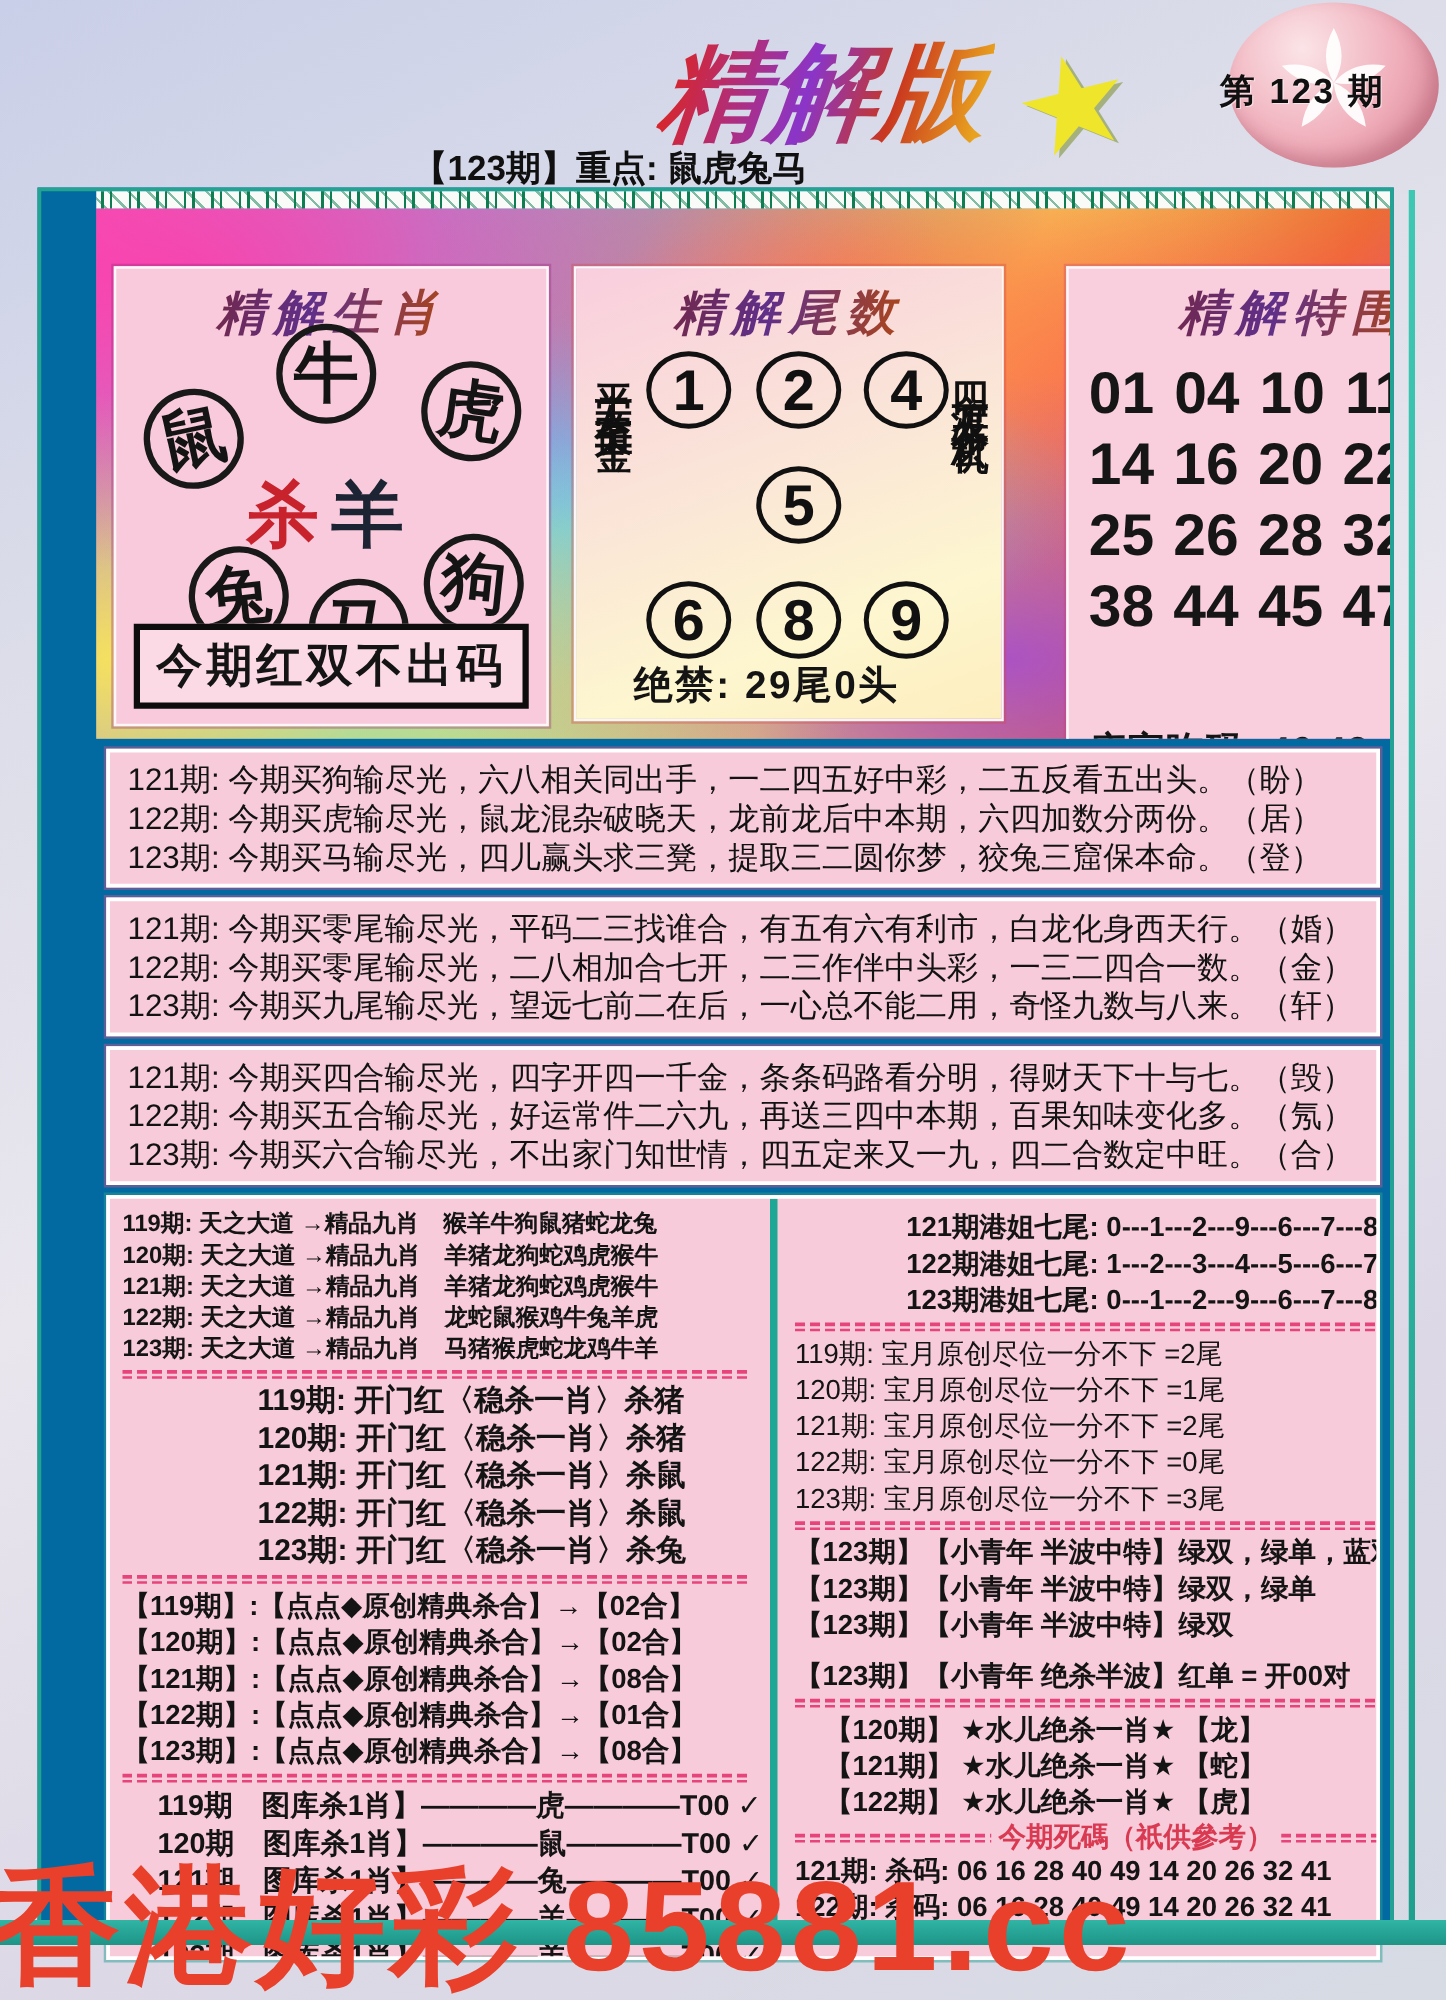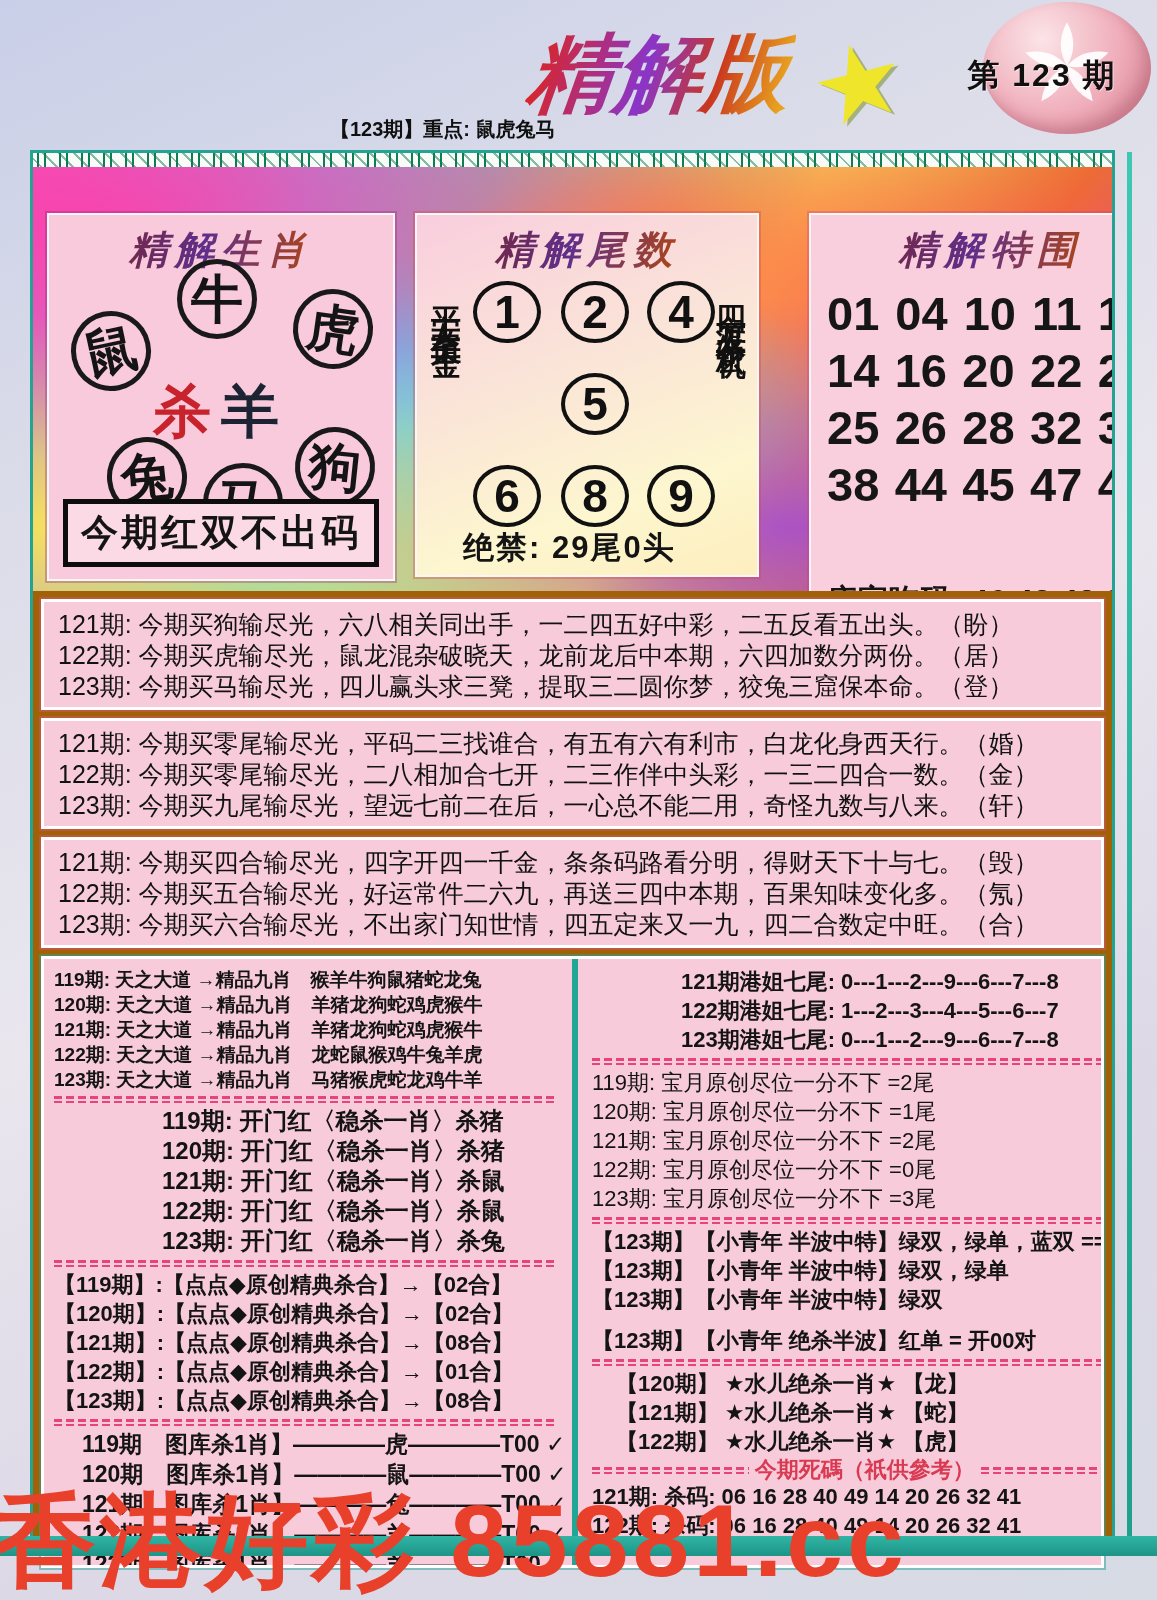--- a/index.html
+++ b/index.html
@@ -23,34 +23,34 @@
     transform:rotate(-14deg);
   }
   .hk-badge{
     position:absolute; left:983px; top:2px; width:168px; height:132px; border-radius:50%;
     background:radial-gradient(circle at 35% 28%,#fbe4e7,#efacb9 55%,#de909f 80%,#d08093);
     box-shadow:inset -6px -8px 14px rgba(170,90,110,.45);
     display:flex; align-items:center; justify-content:center;
   }
   .issue-badge{
     position:absolute; left:928px; top:54px; width:228px; z-index:4;
-    font-size:32px; font-weight:900; color:#101010; text-align:center; letter-spacing:2px;
+    font-size:28px; font-weight:900; color:#101010; text-align:center; letter-spacing:2px;
     text-shadow:1px 1px 0 rgba(255,255,255,.5);
   }
   .highlight{
-    position:absolute; left:330px; top:116px; font-size:20px; font-weight:700; color:#101010; z-index:3;
+    position:absolute; left:330px; top:116px; font-size:28px; font-weight:700; color:#101010; z-index:3;
   }
   
   .right-teal-line{
     position:absolute; left:1127px; top:152px; width:5px; height:1392px; z-index:1;
     background:linear-gradient(180deg,#3ec8b4,#1f9f8e);
   }
   .frame{
     position:absolute; left:30px; top:150px; width:1085px; height:1398px; z-index:2;
-    border:3px solid #23a392; background:#a16207;
+    border:3px solid #23a392; background:#0369a1;padding-left:44px;
   }
   .frame-top-border{
     height:14px; width:100%;
     background-color:#f8fbf8;
     background-image:
       repeating-linear-gradient(90deg,transparent 0 4px,#0e7d52 4px 6px,transparent 6px 11px,#0e7d52 11px 13px,transparent 13px 22px),
       repeating-linear-gradient(45deg,transparent 0 5px,rgba(14,125,82,.5) 5px 7px,transparent 7px 11px);
   }
   
   .top-section{

